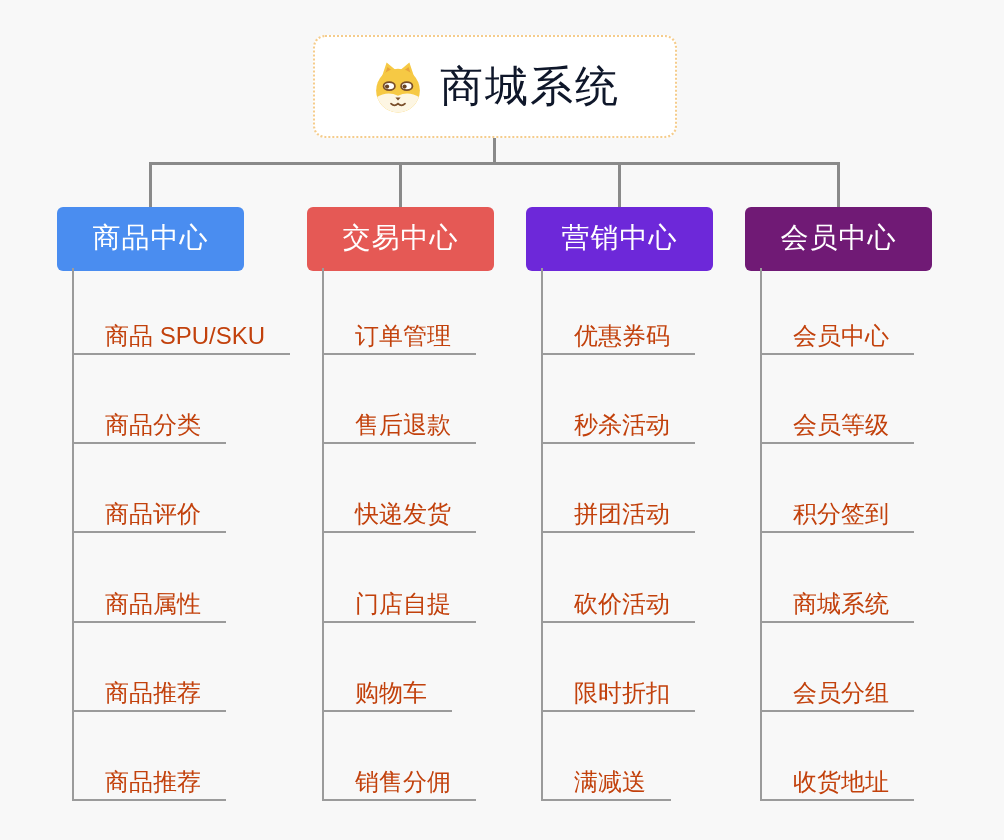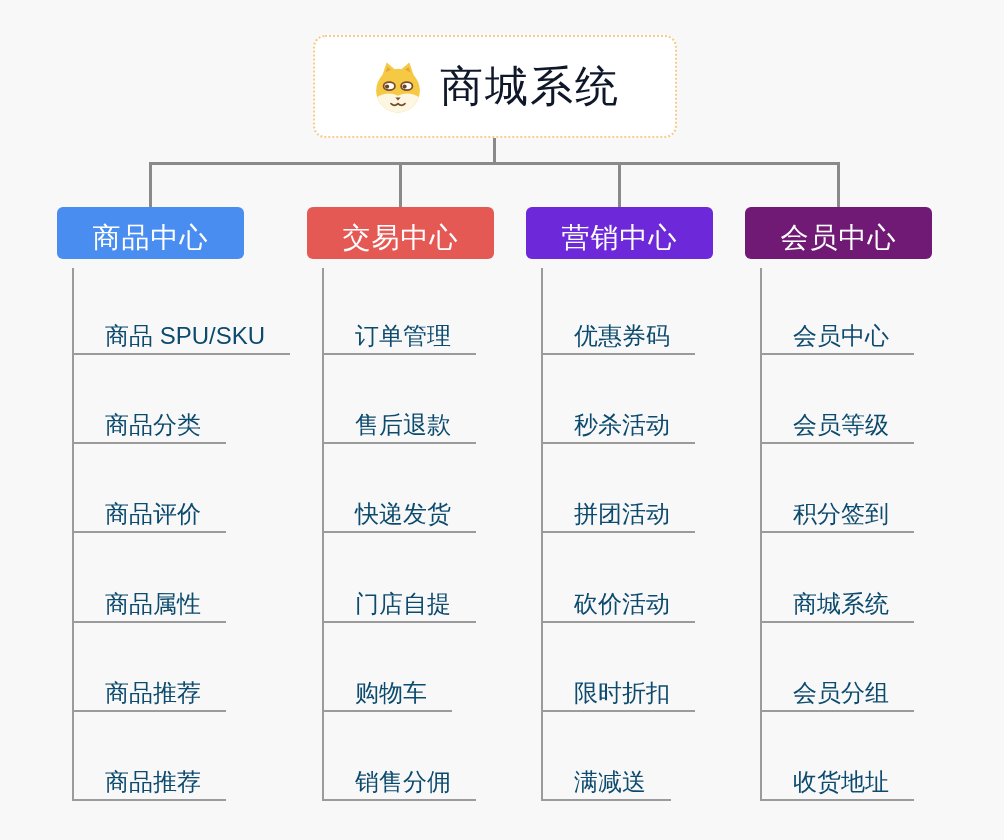--- a/index.html
+++ b/index.html
@@ -27,21 +27,21 @@
   }
   .root-title{
     font-size:43px;
     color:#F2A93C;
     letter-spacing:2px;
     white-space:nowrap;
   }
   .dog{width:56px;height:56px;display:inline-flex;}
   
   .branch-header{
-    position:absolute;top:207px;width:187px;height:52px;
+    position:absolute;top:207px;width:187px;height:64px;
     border-radius:6px;
     color:#FFFFFF;
     font-size:28px;
     text-align:center;
     line-height:62px;
     letter-spacing:1px;
     white-space:nowrap;
   }
   .bh-0{left:57px;background:#4A8DF0;}
   .bh-1{left:307px;background:#E55955;}
@@ -55,21 +55,21 @@
     position:absolute;
     box-sizing:border-box;
     height:36px;
     width:max-content;
     border-bottom:2px solid #9B9B9B;
     padding:0 25px 0 33px;
   }
   .leaf-label{
     font-size:24px;
     line-height:34px;
-    color:#0c4a6e;
+    color:#c2410c;
     white-space:nowrap;
     display:inline-block;
   }
   .c0{left:72px;} .c1{left:322px;} .c2{left:541px;} .c3{left:760px;}
   .r0{top:319px;} .r1{top:408px;} .r2{top:497px;} .r3{top:587px;} .r4{top:676px;} .r5{top:765px;}
 </style>
 </head>
 <body>
 
 <div class="canvas" style="background-color: rgb(248, 248, 248);">

